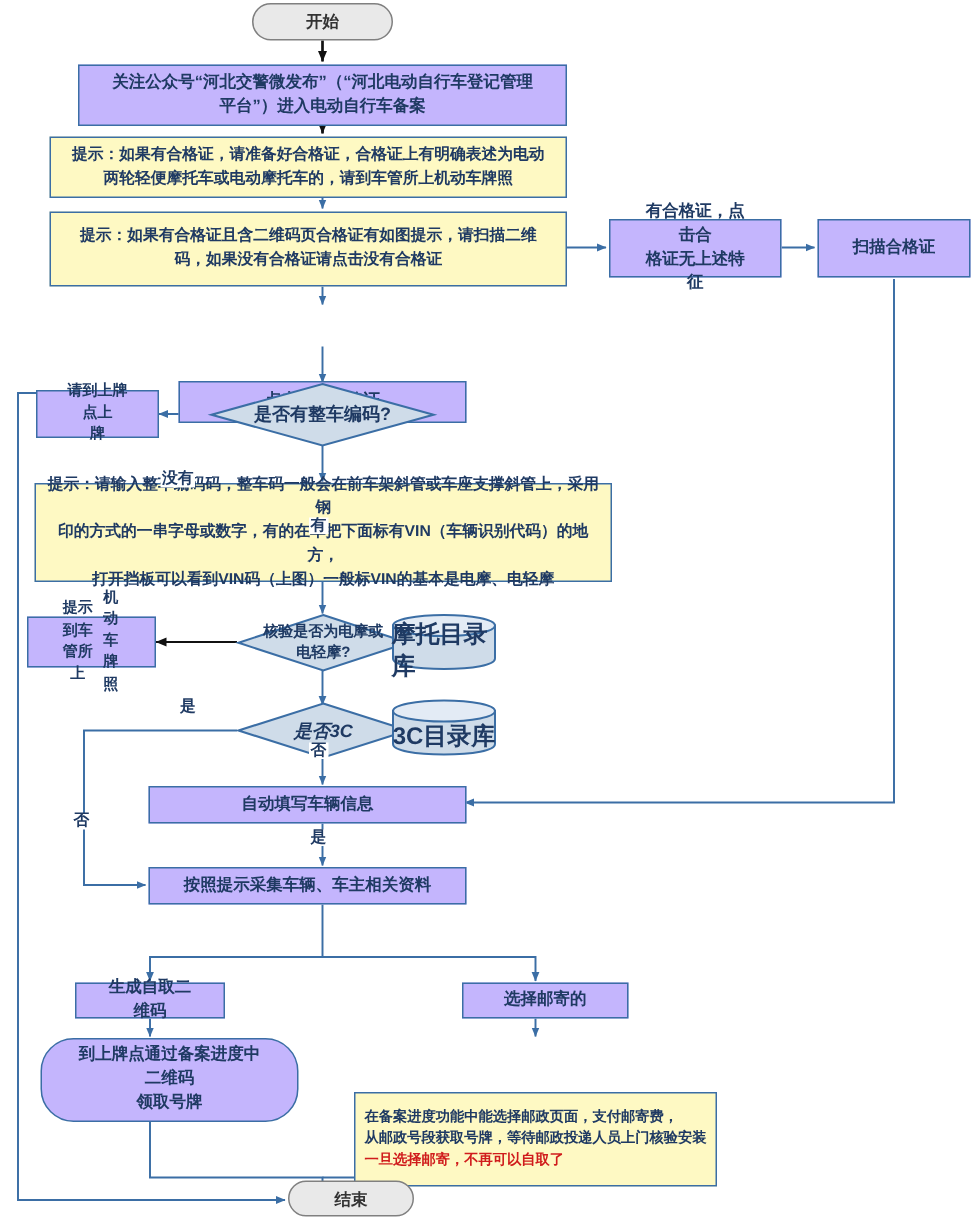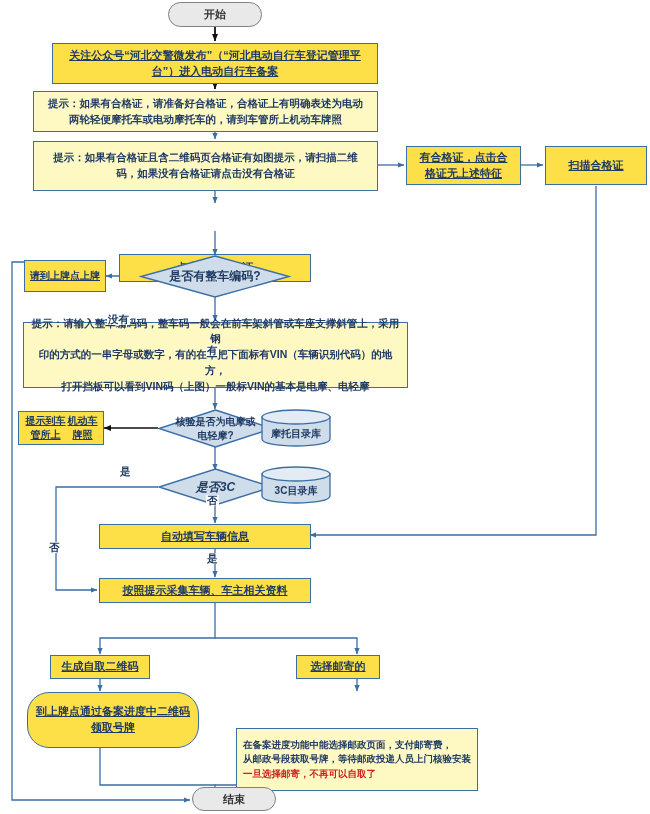--- a/index.html
+++ b/index.html
@@ -2,42 +2,42 @@
 <html><head>
 <meta charset="utf-8">
 <style>
   html,body{margin:0;padding:0;background:#ffffff;}
   body{font-family:"Liberation Sans","DejaVu Sans",sans-serif;}
   #canvas{position:relative;width:650px;height:814px;background:#ffffff;overflow:hidden;}
 
   
   .node{position:absolute;box-sizing:border-box;display:flex;align-items:center;
         justify-content:center;text-align:center;color:#1f3a63;}
-  .proc{background:#fde047;border:1.5px solid #3b6ea5;font-size:11px;font-weight:bold;
-        line-height:1.45;padding:3px 5px;text-decoration:underline;}
+  .proc{background:#c4b5fd;border:1.5px solid #3b6ea5;font-size:11px;font-weight:bold;
+        line-height:1.45;padding:3px 20px;}
   .term{background:#e9e9e9;border:1.5px solid #808080;border-radius:14px;
         font-size:11px;font-weight:bold;color:#333333;}
   .note{background:#fef9c3;border:1.5px solid #3b6ea5;font-size:10.5px;font-weight:bold;
         line-height:1.5;color:#1f3a63;text-align:center;padding:4px 6px;}
   .note.left{text-align:left;}
   .note .warn{color:#d01c1c;display:block;}
 
   
   .diamond{position:absolute;}
   .diamond svg{position:absolute;left:0;top:0;overflow:visible;}
   .diamond .dlabel{position:absolute;left:0;top:0;width:100%;height:100%;
       display:flex;align-items:center;justify-content:center;text-align:center;
       font-size:12px;font-weight:bold;color:#1f3a63;line-height:1.35;pointer-events:none;}
 
   
   .cyl{position:absolute;}
   .cyl svg{position:absolute;left:0;top:0;}
   .cyl .clabel{position:absolute;left:0;top:0;width:100%;height:100%;
       display:flex;align-items:center;justify-content:center;
-      font-size:10px;font-weight:bold;color:#1f3a63;padding-top:12px;box-sizing:border-box;}
+      font-size:16px;font-weight:bold;color:#1f3a63;padding-top:12px;box-sizing:border-box;}
 
   
   #wires{position:absolute;left:0;top:0;width:650px;height:814px;pointer-events:none;}
   .edge-label{position:absolute;font-size:10.5px;font-weight:bold;color:#1f3a63;
               background:#ffffff;padding:0 1px;line-height:1;margin-top:45px;}
 </style>
 </head>
 <body>
 
 <div id="canvas">
@@ -134,21 +134,21 @@
     <span>点击没有合格证</span>
   </div>
 
   <div class="diamond" style="left:140px;top:255px;width:150px;height:43px;">
     <svg width="150" height="43" viewBox="0 0 150 43" xmlns="http://www.w3.org/2000/svg">
       <polygon points="75,1 149,21.5 75,42 1,21.5" fill="#cfdce9" stroke="#3b6ea5" stroke-width="1.4"></polygon>
     </svg>
     <div class="dlabel">是否有整车编码?</div>
   </div>
 
-  <div class="node proc" style="left:24px;top:260px;width:82px;height:32px;flex-direction:row;font-size:10px;">
+  <div class="node proc" style="left:24px;top:260px;width:82px;height:32px;flex-direction:column;font-size:10px;">
     <span>请到上牌点上</span>
     <span>牌</span>
   </div>
 
   <div class="node note" style="left:23px;top:322px;width:385px;height:66px;flex-direction:column;">
     <span>提示：请输入整车编码码，整车码一般会在前车架斜管或车座支撑斜管上，采用钢</span>
     <span>印的方式的一串字母或数字，有的在车把下面标有VIN（车辆识别代码）的地方，</span>
     <span>打开挡板可以看到VIN码（上图）一般标VIN的基本是电摩、电轻摩</span>
   </div>
 
@@ -195,21 +195,21 @@
   </div>
 
   <div class="node proc" style="left:99px;top:578px;width:212px;height:25px;">
     <span>按照提示采集车辆、车主相关资料</span>
   </div>
 
   <div class="node proc" style="left:50px;top:655px;width:100px;height:24px;">
     <span>生成自取二维码</span>
   </div>
 
-  <div class="node proc" style="left:296px;top:655px;width:84px;height:24px;">
+  <div class="node proc" style="left:308px;top:655px;width:111px;height:24px;">
     <span>选择邮寄的</span>
   </div>
 
   <div class="node proc" style="left:27px;top:692px;width:172px;height:56px;flex-direction:column;border-radius:22px;">
     <span>到上牌点通过备案进度中二维码</span>
     <span>领取号牌</span>
   </div>
 
   <div class="node note left" style="left:236px;top:692px;width:242px;height:63px;
        flex-direction:column;align-items:flex-start;justify-content:center;font-size:9.5px;margin-top:36px;">

